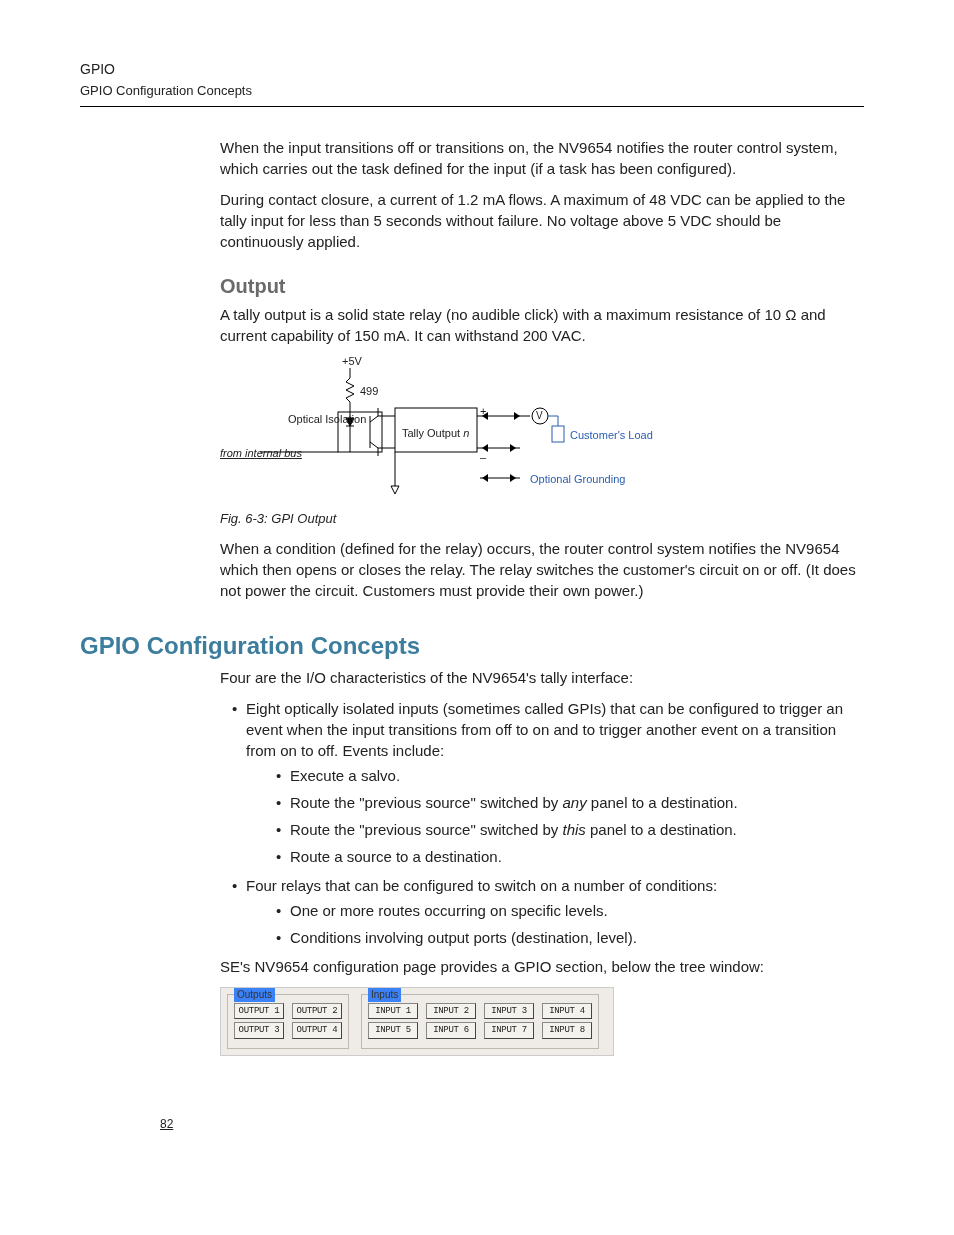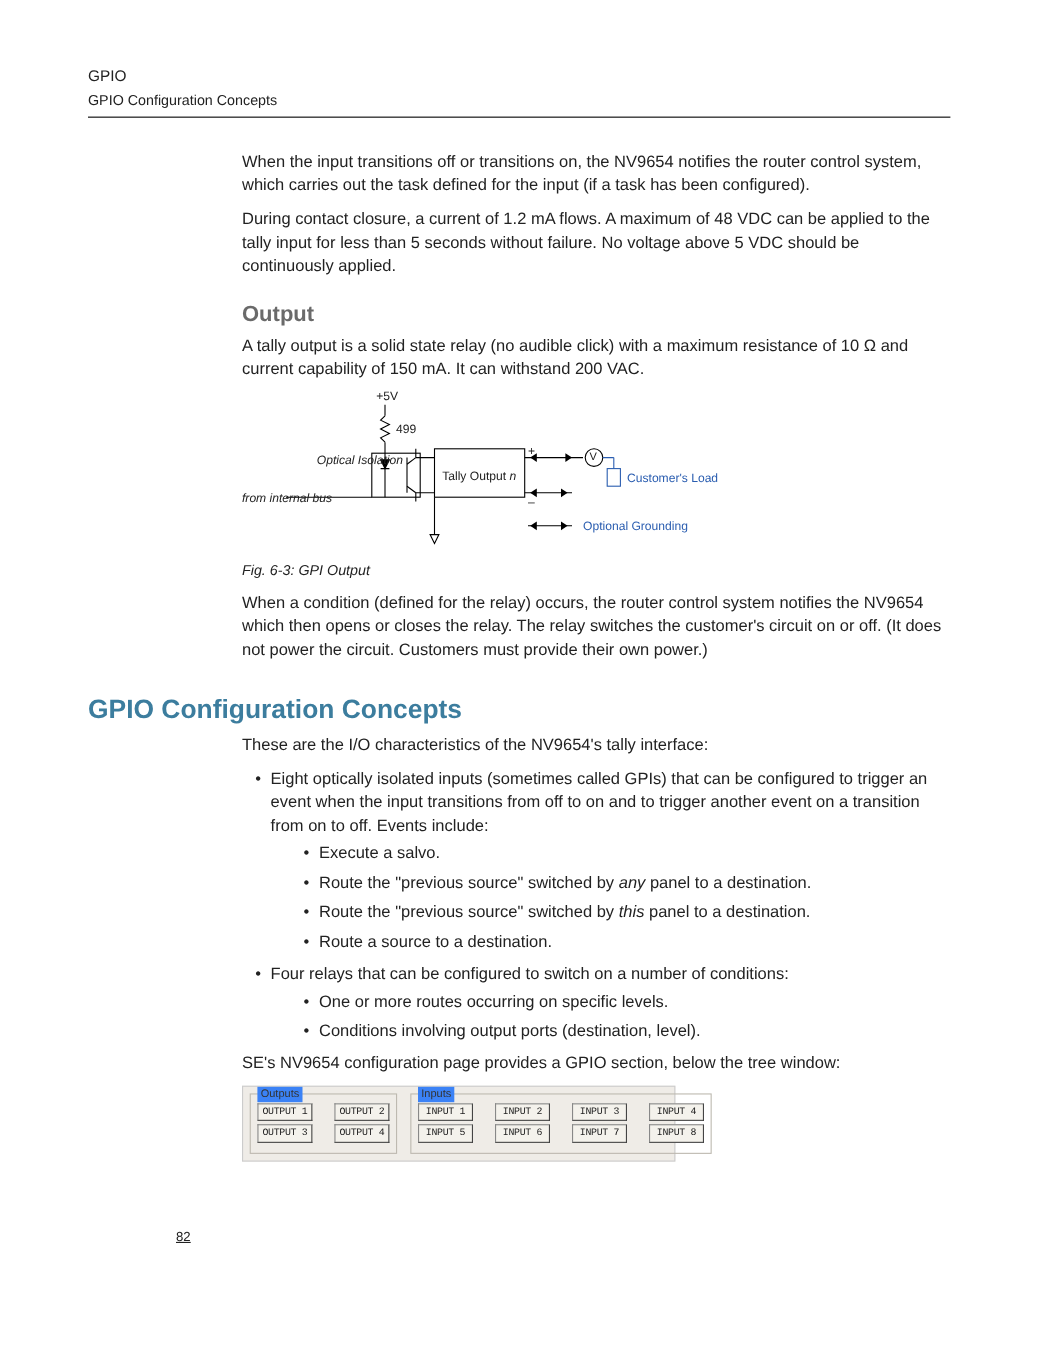--- a/index.html
+++ b/index.html
@@ -85,21 +85,21 @@
   
   .circuit {
     position: relative;
     width: 420px;
     height: 150px;
     margin: 6px 0 2px 0;
     font-size: 11px;
   }
   .clabel { position: absolute; white-space: nowrap; }
   .cblue { color: #2a5db0; }
-  .cital { font-style: italic; }
+  .cital { font-style: italic; text-decoration: underline; }
 
   
   .gpio-panel {
     display: flex;
     gap: 12px;
     margin-top: 8px;
     background: #efece7;
     padding: 6px;
     width: 380px;
     font-family: "Courier New", monospace;
@@ -114,21 +114,21 @@
   .legend {
     position: absolute;
     top: -7px;
     left: 6px;
     background: #3b82f6;
     padding: 0 3px;
     font-size: 10px;
     font-family: Arial, sans-serif;
     color: #333;
   }
-  .btn-row { display: flex; gap: 20px; margin-bottom: 3px; align-items: center; }
+  .btn-row { display: flex; gap: 8px; margin-bottom: 3px; align-items: center; }
   .mini-btn {
     border: 1px solid #888;
     border-right-color: #444;
     border-bottom-color: #444;
     background: #f4f2ec;
     padding: 1px 2px;
     font-size: 9px;
     letter-spacing: -0.3px;
     min-width: 44px;
     text-align: center;
@@ -193,38 +193,38 @@
         <line x1="175" y1="96" x2="175" y2="130"></line>
         <polygon points="171,130 179,130 175,138" fill="none"></polygon>
 
         <rect x="332" y="70" width="12" height="16" stroke="#2a5db0"></rect>
         <line x1="328" y1="60" x2="338" y2="60" stroke="#2a5db0"></line>
         <line x1="338" y1="60" x2="338" y2="70" stroke="#2a5db0"></line>
       </g>
     </svg>
     <span class="clabel" style="left:122px; top:-2px;">+5V</span>
     <span class="clabel" style="left:140px; top:28px;">499</span>
-    <span class="clabel" style="left:68px; top:56px; text-align:right; width:48px;font-style:italic;">Optical Isolation</span>
+    <span class="clabel" style="left:68px; top:56px; text-align:right; width:48px;">Optical Isolation</span>
     <span class="clabel cital" style="left:0px; top:90px;">from internal bus</span>
     <span class="clabel" style="left:182px; top:70px;"><span>Tally Output </span><em>n</em></span>
     <span class="clabel" style="left:260px; top:48px;">+</span>
     <span class="clabel" style="left:260px; top:94px;">–</span>
     <span class="clabel" style="left:316px; top:53px; font-size:10px;">V</span>
     <span class="clabel cblue" style="left:350px; top:72px;">Customer's Load</span>
     <span class="clabel cblue" style="left:310px; top:116px;">Optional Grounding</span>
   </div>
 
   <div class="fig-caption">Fig. 6-3: GPI Output</div>
   <p>When a condition (defined for the relay) occurs, the router control system notifies the NV9654 which then opens or closes the relay. The relay switches the customer's circuit on or off. (It does not power the circuit. Customers must provide their own power.)</p>
 </div>
 
 <h1 class="section-head">GPIO Configuration Concepts</h1>
 
 <div class="body-block">
-  <p>These are the I/O characteristics of the NV9654's tally interface:</p>
+  <p>Four are the I/O characteristics of the NV9654's tally interface:</p>
 
   <ul class="bullets">
     <li>
       <span>Eight optically isolated inputs (sometimes called GPIs) that can be configured to trigger an event when the input transitions from off to on and to trigger another event on a transition from on to off. Events include:</span>
       <ul class="bullets">
         <li>Execute a salvo.</li>
         <li><span>Route the "previous source" switched by </span><em>any</em><span> panel to a destination.</span></li>
         <li><span>Route the "previous source" switched by </span><em>this</em><span> panel to a destination.</span></li>
         <li>Route a source to a destination.</li>
       </ul>

